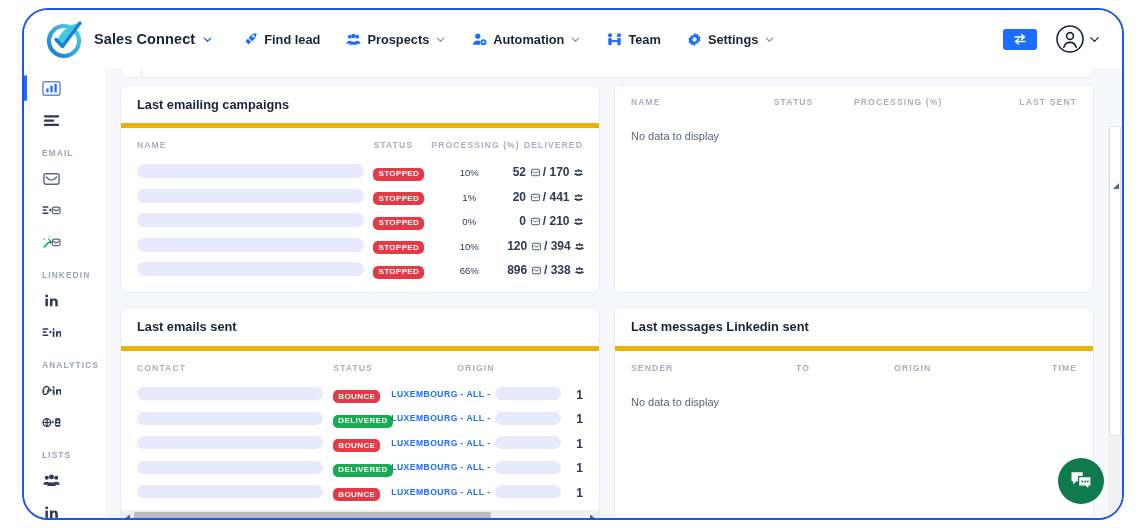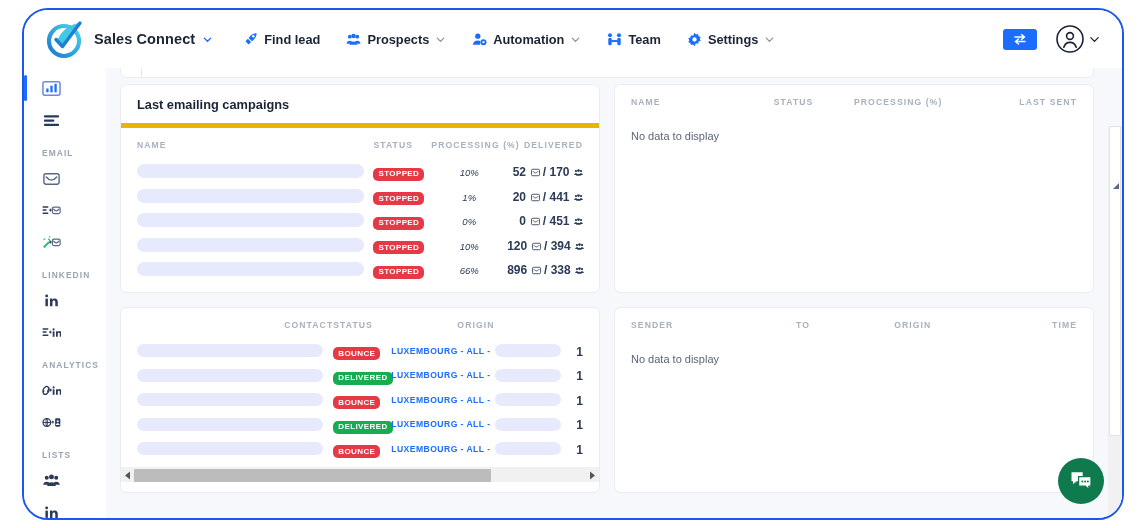--- a/index.html
+++ b/index.html
@@ -130,21 +130,21 @@
 
   .badge {
     display: inline-block; color: #fff;
     font-size: 8px; font-weight: 700; letter-spacing: .4px;
     padding: 2.5px 5px; border-radius: 5px; line-height: 1;
   }
   .badge.red { background: #e63946; }
   .badge.green { background: #17ab52; }
 
   .num { font-size: 12px; color: #2b3a57; font-weight: 600; }
-  .pct { font-size: 9.6px; color: #2b3a57; font-weight: 500; font-style: italic; }
+  .pct { font-size: 9.6px; color: #2b3a57; font-weight: 500; }
   .origin-link {
     font-size: 8.6px; font-weight: 700; color: #1a6dff;
     letter-spacing: .45px; white-space: nowrap;
   }
   .nodata { font-size: 11px; color: #5a6578; padding: 14px 0 0 0; }
 
   .mini-ic { width: 9px; height: 9px; vertical-align: -1px; display: inline-block; }
 
   
   .hscroll {
@@ -477,21 +477,21 @@
                   </tr>
                   <tr>
                     <td>
                       <div class="ph-bar" style="width:96%"></div>
                     </td>
                     <td><span class="badge red">STOPPED</span></td>
                     <td style="text-align:center"><span class="pct">0%</span></td>
                     <td style="text-align:right;white-space:nowrap"><span class="num">0</span> <svg class="mini-ic" viewBox="0 0 12 10">
                         <rect x="0.7" y="0.7" width="10.6" height="8.6" rx="1.3" fill="none" stroke="#2b3a57" stroke-width="1.1"></rect>
                         <path d="M2.4 3.2c1.3 1.6 2.5 2.3 3.6 2.3s2.3-.7 3.6-2.3" fill="none" stroke="#2b3a57" stroke-width="1.1"></path>
-                      </svg><span class="num"> / </span><span class="num">451</span> <svg class="mini-ic" viewBox="0 0 12 10">
+                      </svg><span class="num"> / </span><span class="num">210</span> <svg class="mini-ic" viewBox="0 0 12 10">
                         <circle cx="2.6" cy="3" r="1.5" fill="#2b3a57"></circle>
                         <circle cx="9.4" cy="3" r="1.5" fill="#2b3a57"></circle>
                         <circle cx="6" cy="2.4" r="1.8" fill="#2b3a57"></circle>
                         <path d="M0.2 8.3c.2-1.5 1.2-2.2 2.4-2.2s2.2.7 2.4 2.2z" fill="#2b3a57"></path>
                         <path d="M7 8.3c.2-1.5 1.2-2.2 2.4-2.2s2.2.7 2.4 2.2z" fill="#2b3a57"></path>
                         <path d="M2.8 9.4c.3-1.8 1.6-2.7 3.2-2.7s2.9.9 3.2 2.7z" fill="#2b3a57"></path>
                       </svg></td>
                   </tr>
                   <tr>
                     <td>
@@ -553,31 +553,32 @@
               </thead>
             </table>
             <div class="nodata">No data to display</div>
           </div>
         </div>
       </div>
 
       <div class="grid-row">
 
         <div class="panel">
+          <div class="panel-head">Last emails sent</div>
           <div class="panel-body">
             <table class="tbl">
               <colgroup>
                   <col style="width:44%">
                   <col style="width:13%">
                   <col style="width:38%">
                   <col style="width:5%">
                 </colgroup>
               <thead>
                 <tr>
-                  <th style="text-align:right">CONTACT</th>
+                  <th style="text-align:left">CONTACT</th>
                   <th style="text-align:left">STATUS</th>
                   <th style="text-align:center">ORIGIN</th>
                   <th></th>
                 </tr>
               </thead>
               <tbody id="es-rows">
                   <tr>
                     <td>
                       <div class="ph-bar sm" style="width:95%"></div>
                     </td>
@@ -657,20 +658,21 @@
               <div class="arr">
                 <svg width="7" height="9" viewBox="0 0 7 9">
                     <path d="M1 0.6l5 3.9-5 3.9z" fill="#555"></path>
                   </svg>
               </div>
             </div>
           </div>
         </div>
 
         <div class="panel">
+          <div class="panel-head">Last messages Linkedin sent</div>
           <div class="panel-body tall">
             <table class="tbl">
               <colgroup>
                   <col style="width:37%">
                   <col style="width:22%">
                   <col style="width:24%">
                   <col style="width:17%">
                 </colgroup>
               <thead>
                 <tr>

